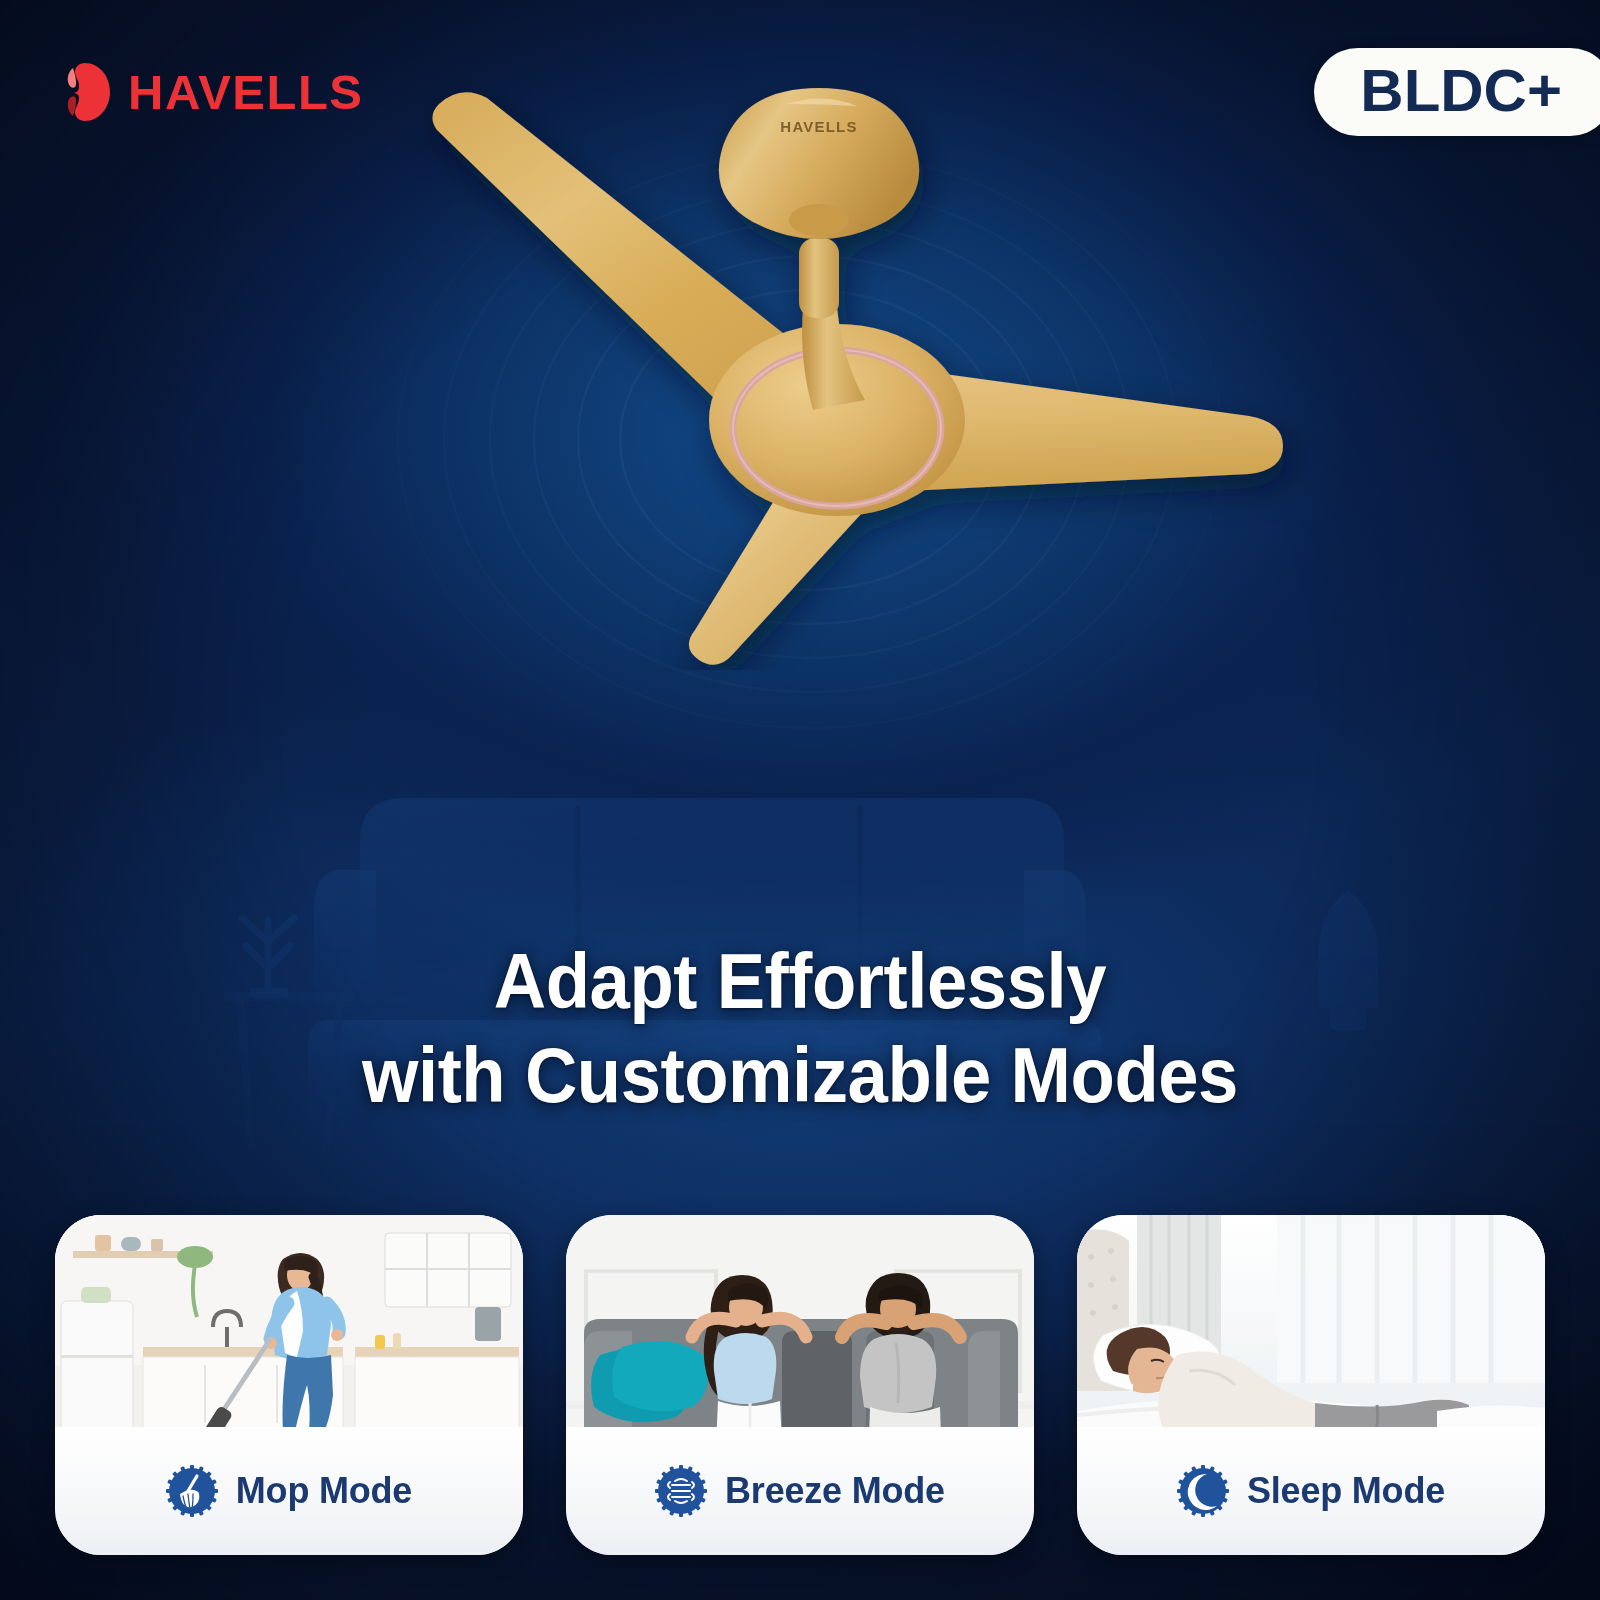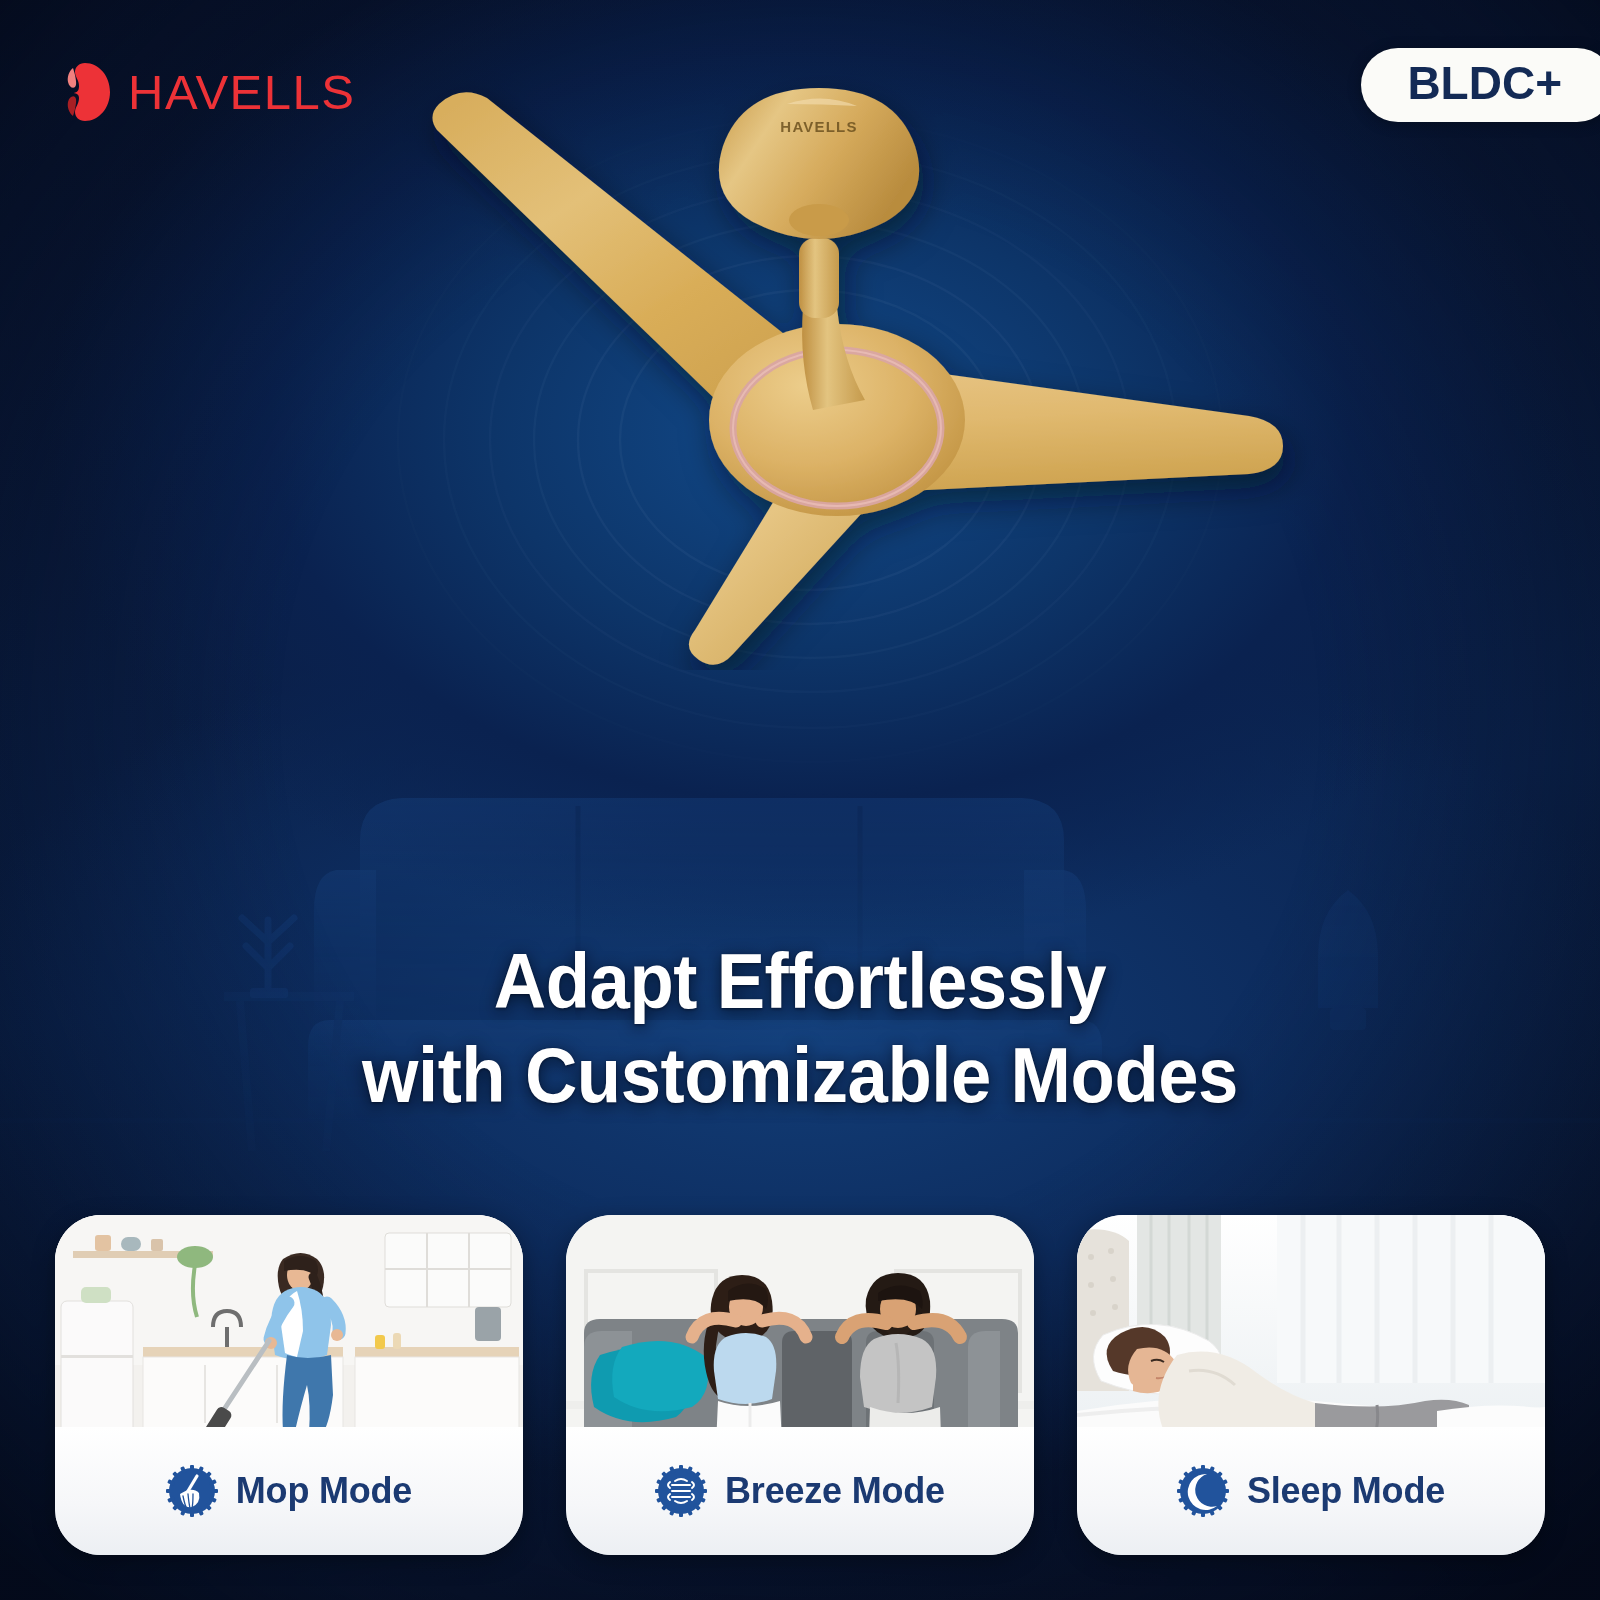--- a/index.html
+++ b/index.html
@@ -33,35 +33,35 @@
   
   .room { position:absolute; left:0; top:720px; width:1600px; height:560px; opacity:0.5; pointer-events:none; }
 
   
   .logo-wrap {
     position:absolute; left:58px; top:62px;
     display:flex; align-items:center; gap:16px;
   }
   .logo-mark { width:54px; height:60px; flex:0 0 auto; }
   .logo-text {
-    color:#ed3237; font-size:49px; font-weight:normal;
+    color:#ed3237; font-size:49px; font-weight:bold;
     letter-spacing:1.5px; line-height:1;
     font-family:"Liberation Sans", sans-serif;
   }
 
   .bldc-badge {
     position:absolute; right:-14px; top:48px;
     background:#fbfbf8;
     border-radius:52px;
     padding:12px 52px 14px 46px;
     box-shadow:0 2px 14px rgba(0,0,0,0.30);
   }
   .bldc-badge span {
     display:block;
-    color:#132a55; font-size:46px; font-weight:bold;
+    color:#132a55; font-size:60px; font-weight:bold;
     letter-spacing:0px; line-height:1.04;
     font-family:"Liberation Sans", sans-serif;
   }
 
   
   .fan { position:absolute; left:395px; top:70px; width:930px; height:600px; }
 
   
   .headline {
     position:absolute; left:0; right:0; top:935px;

